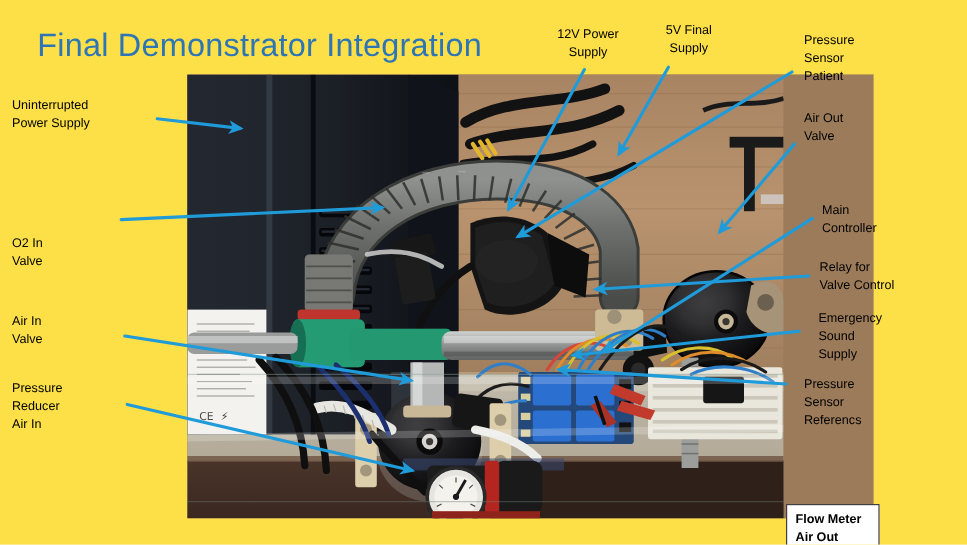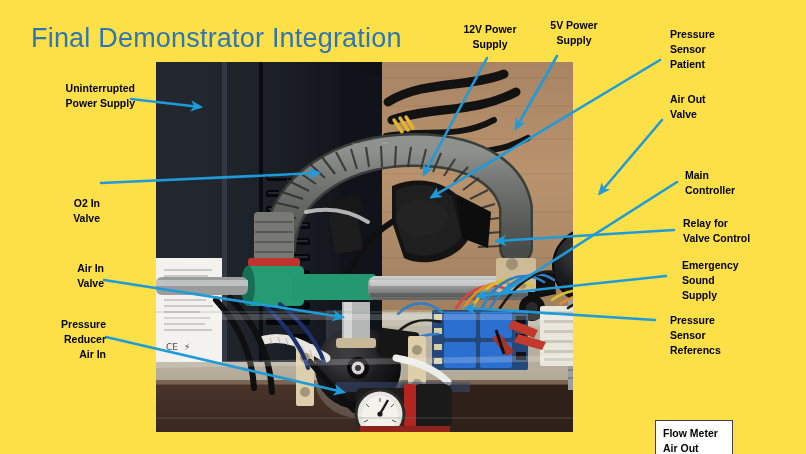--- a/index.html
+++ b/index.html
@@ -31,37 +31,37 @@
     letter-spacing: 0.2px;
     white-space: nowrap;
     line-height: 1.1;
   }
 
   
   #photo {
     position: absolute;
     left: 156px;
     top: 62px;
-    width: 417px;
+    width: 572px;
     height: 370px;
     overflow: hidden;
     background: #9b7b5a;
   }
   #photo svg { display: block; }
 
   
   .callout {
     position: absolute;
     font-size: 10.5px;
-    font-weight: bold;
+    font-weight: normal;
     color: #000000;
     line-height: 1.42;
     white-space: pre-line;
   }
-  .callout.right-align { text-align: right; }
+  .callout.right-align { text-align: left; }
   .callout.left-align  { text-align: left; }
   .callout.center-align{ text-align: center; }
 
   
   #flow-meter-box {
     position: absolute;
     left: 655px;
     top: 420px;
     width: 78px;
     height: 40px;
@@ -517,21 +517,21 @@
   <div class="callout right-align" style="left:10px; top:261px; width:94px;">Air In
 Valve</div>
 
   <div class="callout right-align" style="left:10px; top:317px; width:96px;">Pressure
 Reducer
 Air In</div>
 
   <div class="callout center-align" style="left:455px; top:22px; width:70px;">12V Power
 Supply</div>
 
-  <div class="callout center-align" style="left:540px; top:18px; width:68px;">5V Power
+  <div class="callout center-align" style="left:540px; top:18px; width:68px;">5V Final
 Supply</div>
 
   <div class="callout left-align" style="left:670px; top:27px; width:110px;">Pressure
 Sensor
 Patient</div>
 
   <div class="callout left-align" style="left:670px; top:92px; width:110px;">Air Out
 Valve</div>
 
   <div class="callout left-align" style="left:685px; top:168px; width:110px;">Main

